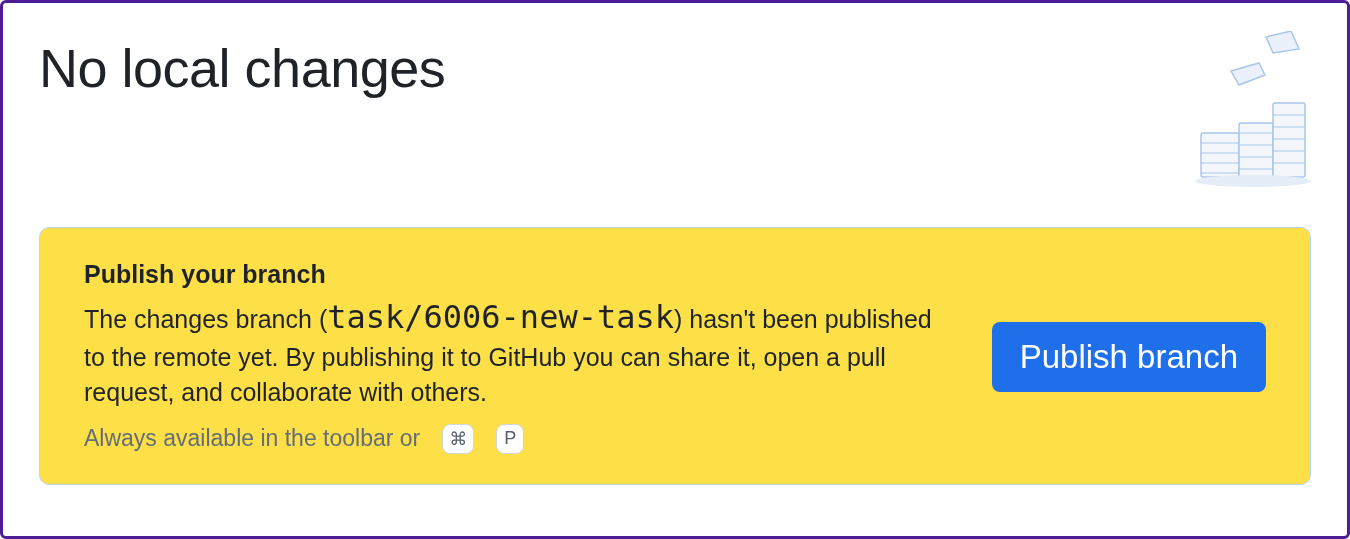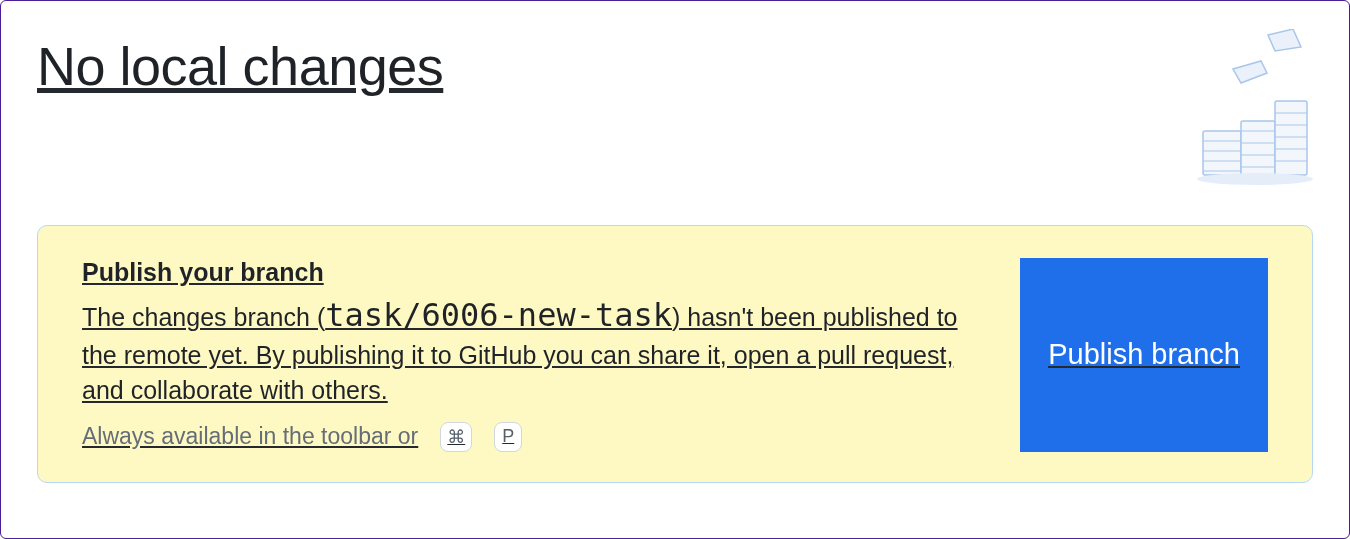--- a/index.html
+++ b/index.html
@@ -4,26 +4,25 @@
   <style>
     * { margin: 0; padding: 0; box-sizing: border-box; }
     body {
       font-family: -apple-system, BlinkMacSystemFont, "Segoe UI", Helvetica, Arial, sans-serif;
       background: #fff;
       color: #24292f;
       width: 1350px;
       height: 539px;
     }
     .container {
-      border: 1px solid #4c1d95;
+      border: 3px solid #4c1d95;
       border-radius: 6px;
       padding: 36px 36px 36px 36px;
       height: 539px;
       position: relative;
-      text-decoration: underline;
     }
     .header-row {
       display: flex;
       justify-content: space-between;
       align-items: flex-start;
     }
     .header-text { max-width: 1060px; }
     .page-title {
       font-size: 54px;
       font-weight: 500;
@@ -40,24 +39,25 @@
     }
     .illustration {
       width: 180px;
       height: 160px;
       flex-shrink: 0;
       margin-top: -8px;
     }
     .suggestion-box {
       margin-top: 36px;
       border: 1px solid #b6d9f7;
-      background: #fef9c3;
+      background: #fde047;
       border-radius: 10px;
       padding: 32px 44px 30px 44px;
       display: flex;
+      align-items: center;
       justify-content: space-between;
       gap: 40px;
     }
     .suggestion-text { flex: 1; }
     .suggestion-title {
       font-size: 25px;
       font-weight: 600;
       color: #1f2328;
       margin-bottom: 6px;
     }
@@ -90,23 +90,23 @@
       border-radius: 8px;
       background: #fff;
       font-size: 18px;
       color: #57606a;
       font-family: -apple-system, BlinkMacSystemFont, sans-serif;
     }
     .publish-btn {
       background: #1f6feb;
       color: #fff;
       border: none;
-      border-radius: 0;
+      border-radius: 8px;
       padding: 16px 28px;
-      font-size: 29px;
+      font-size: 33px;
       font-weight: 500;
       cursor: pointer;
       white-space: nowrap;
     }
   </style>
 </head>
 <body>
 
 <div class="container">
   <div class="header-row">

